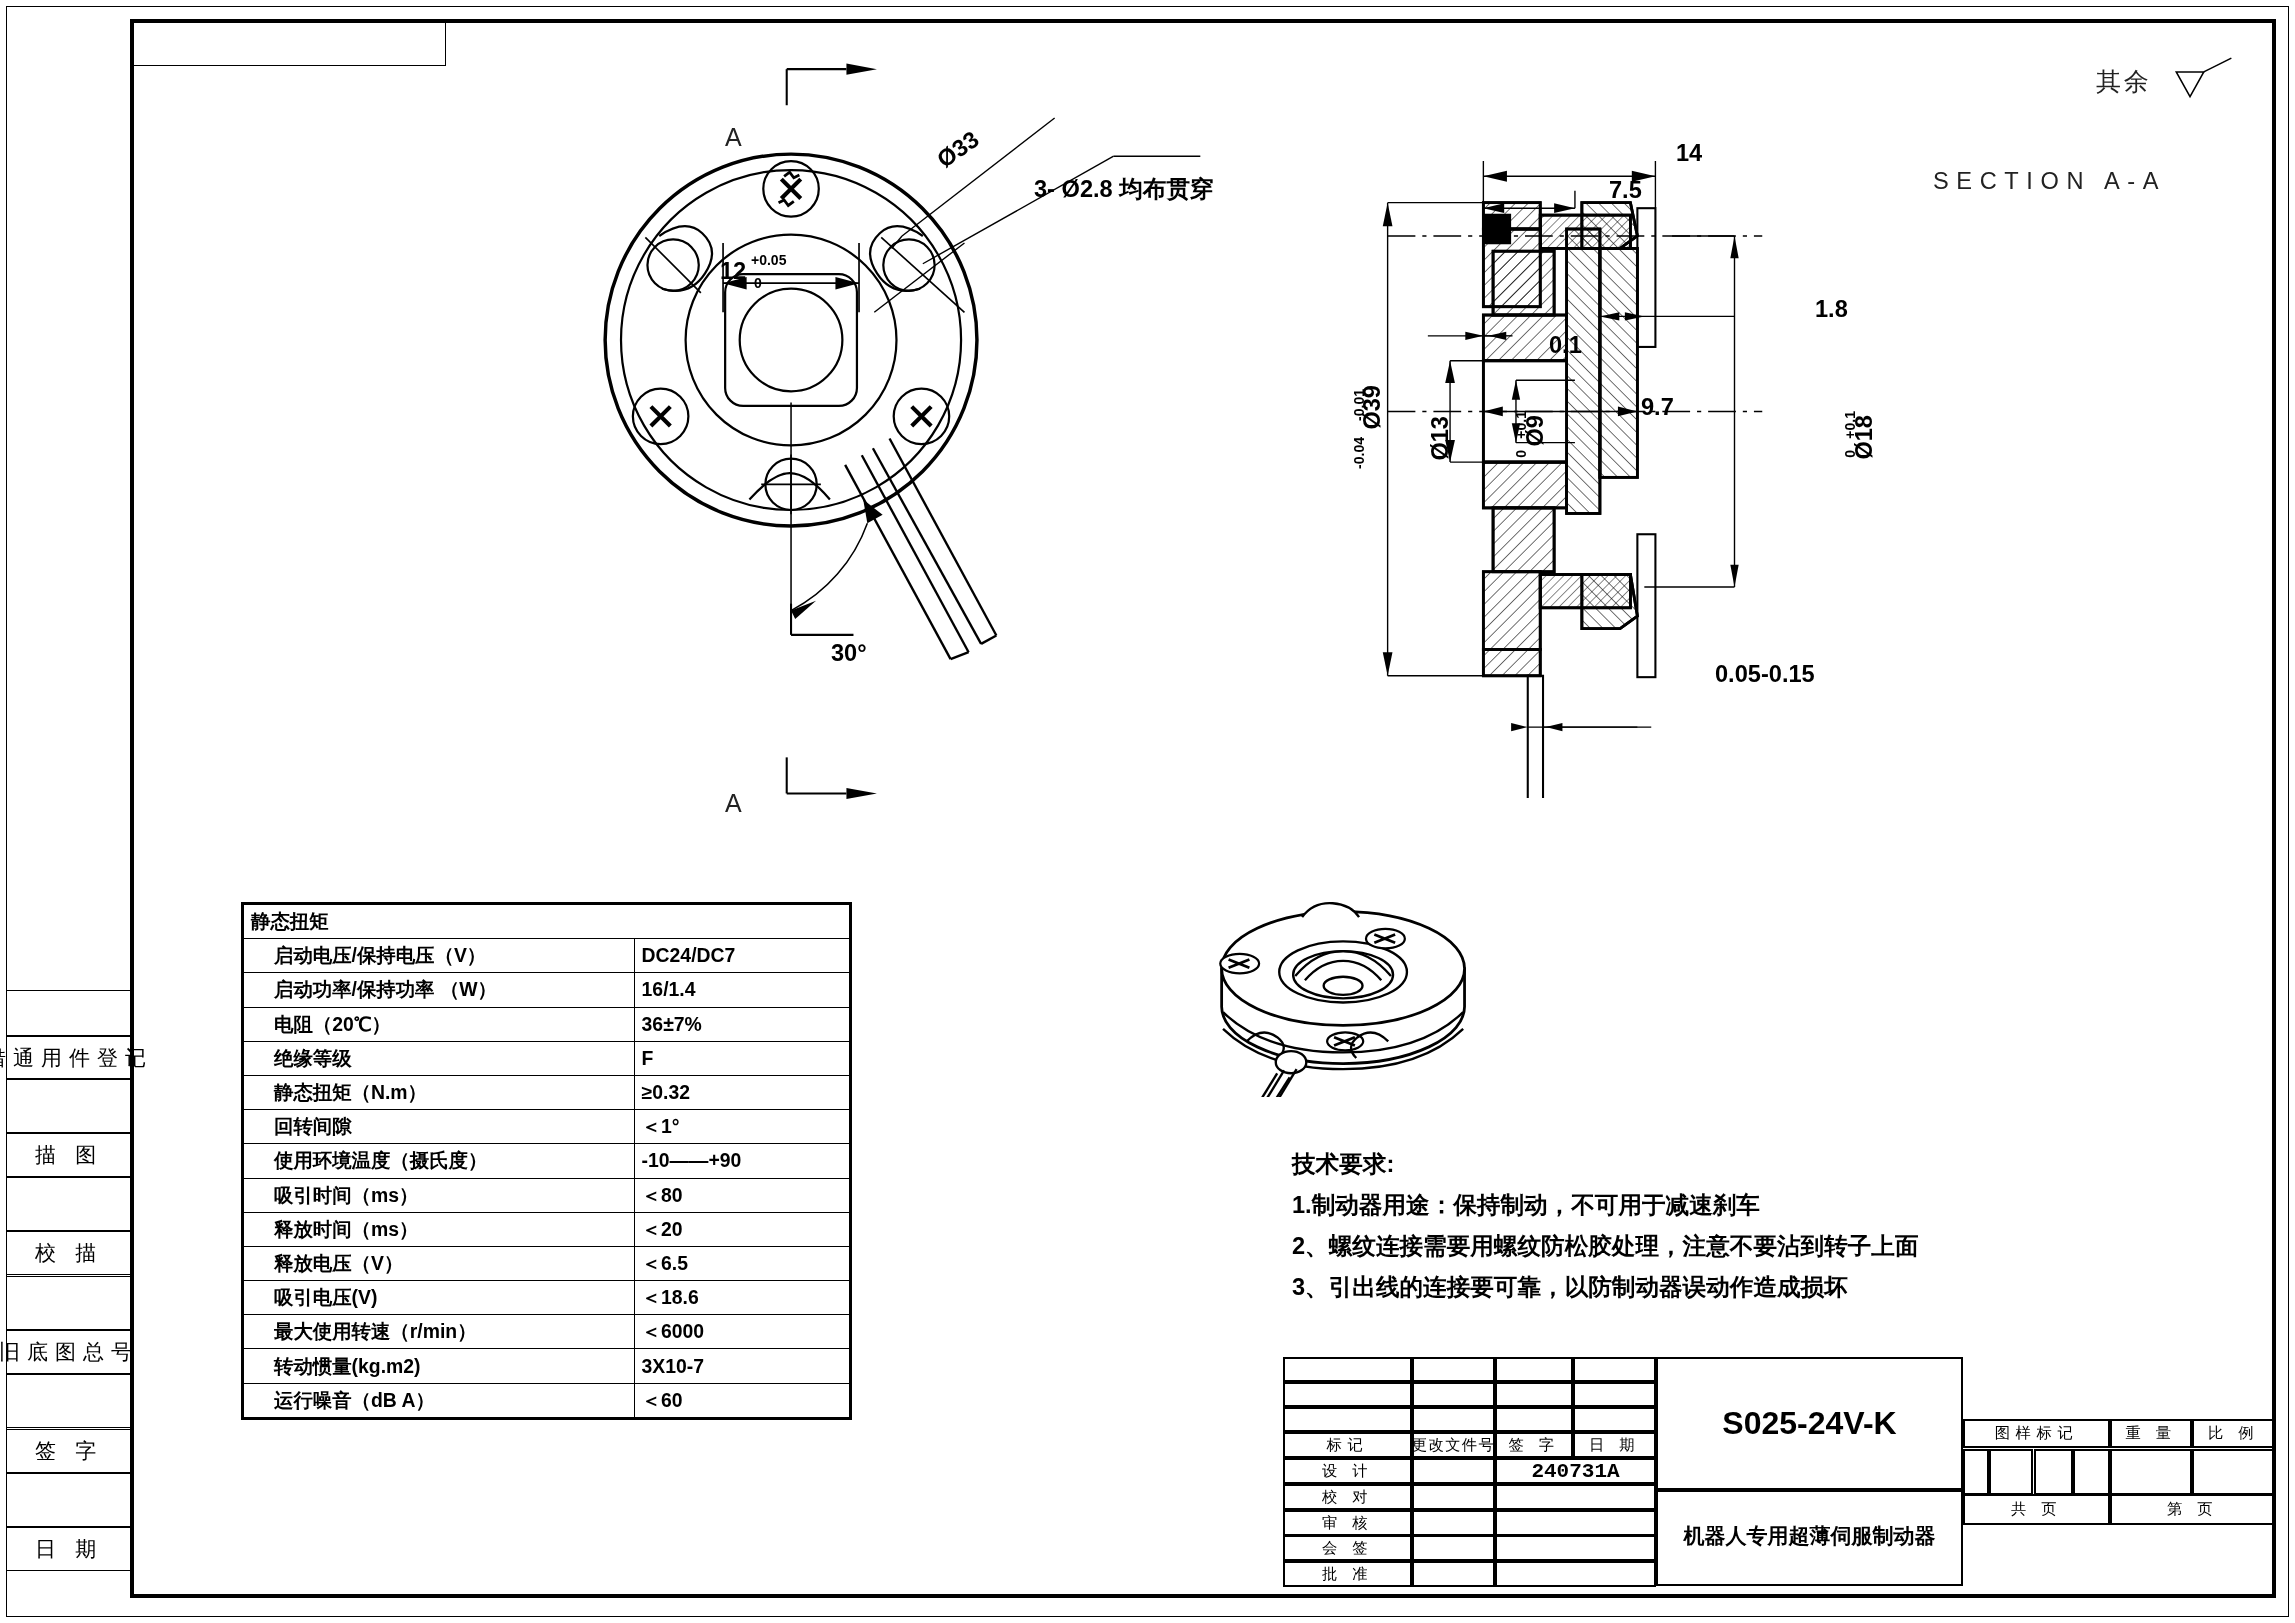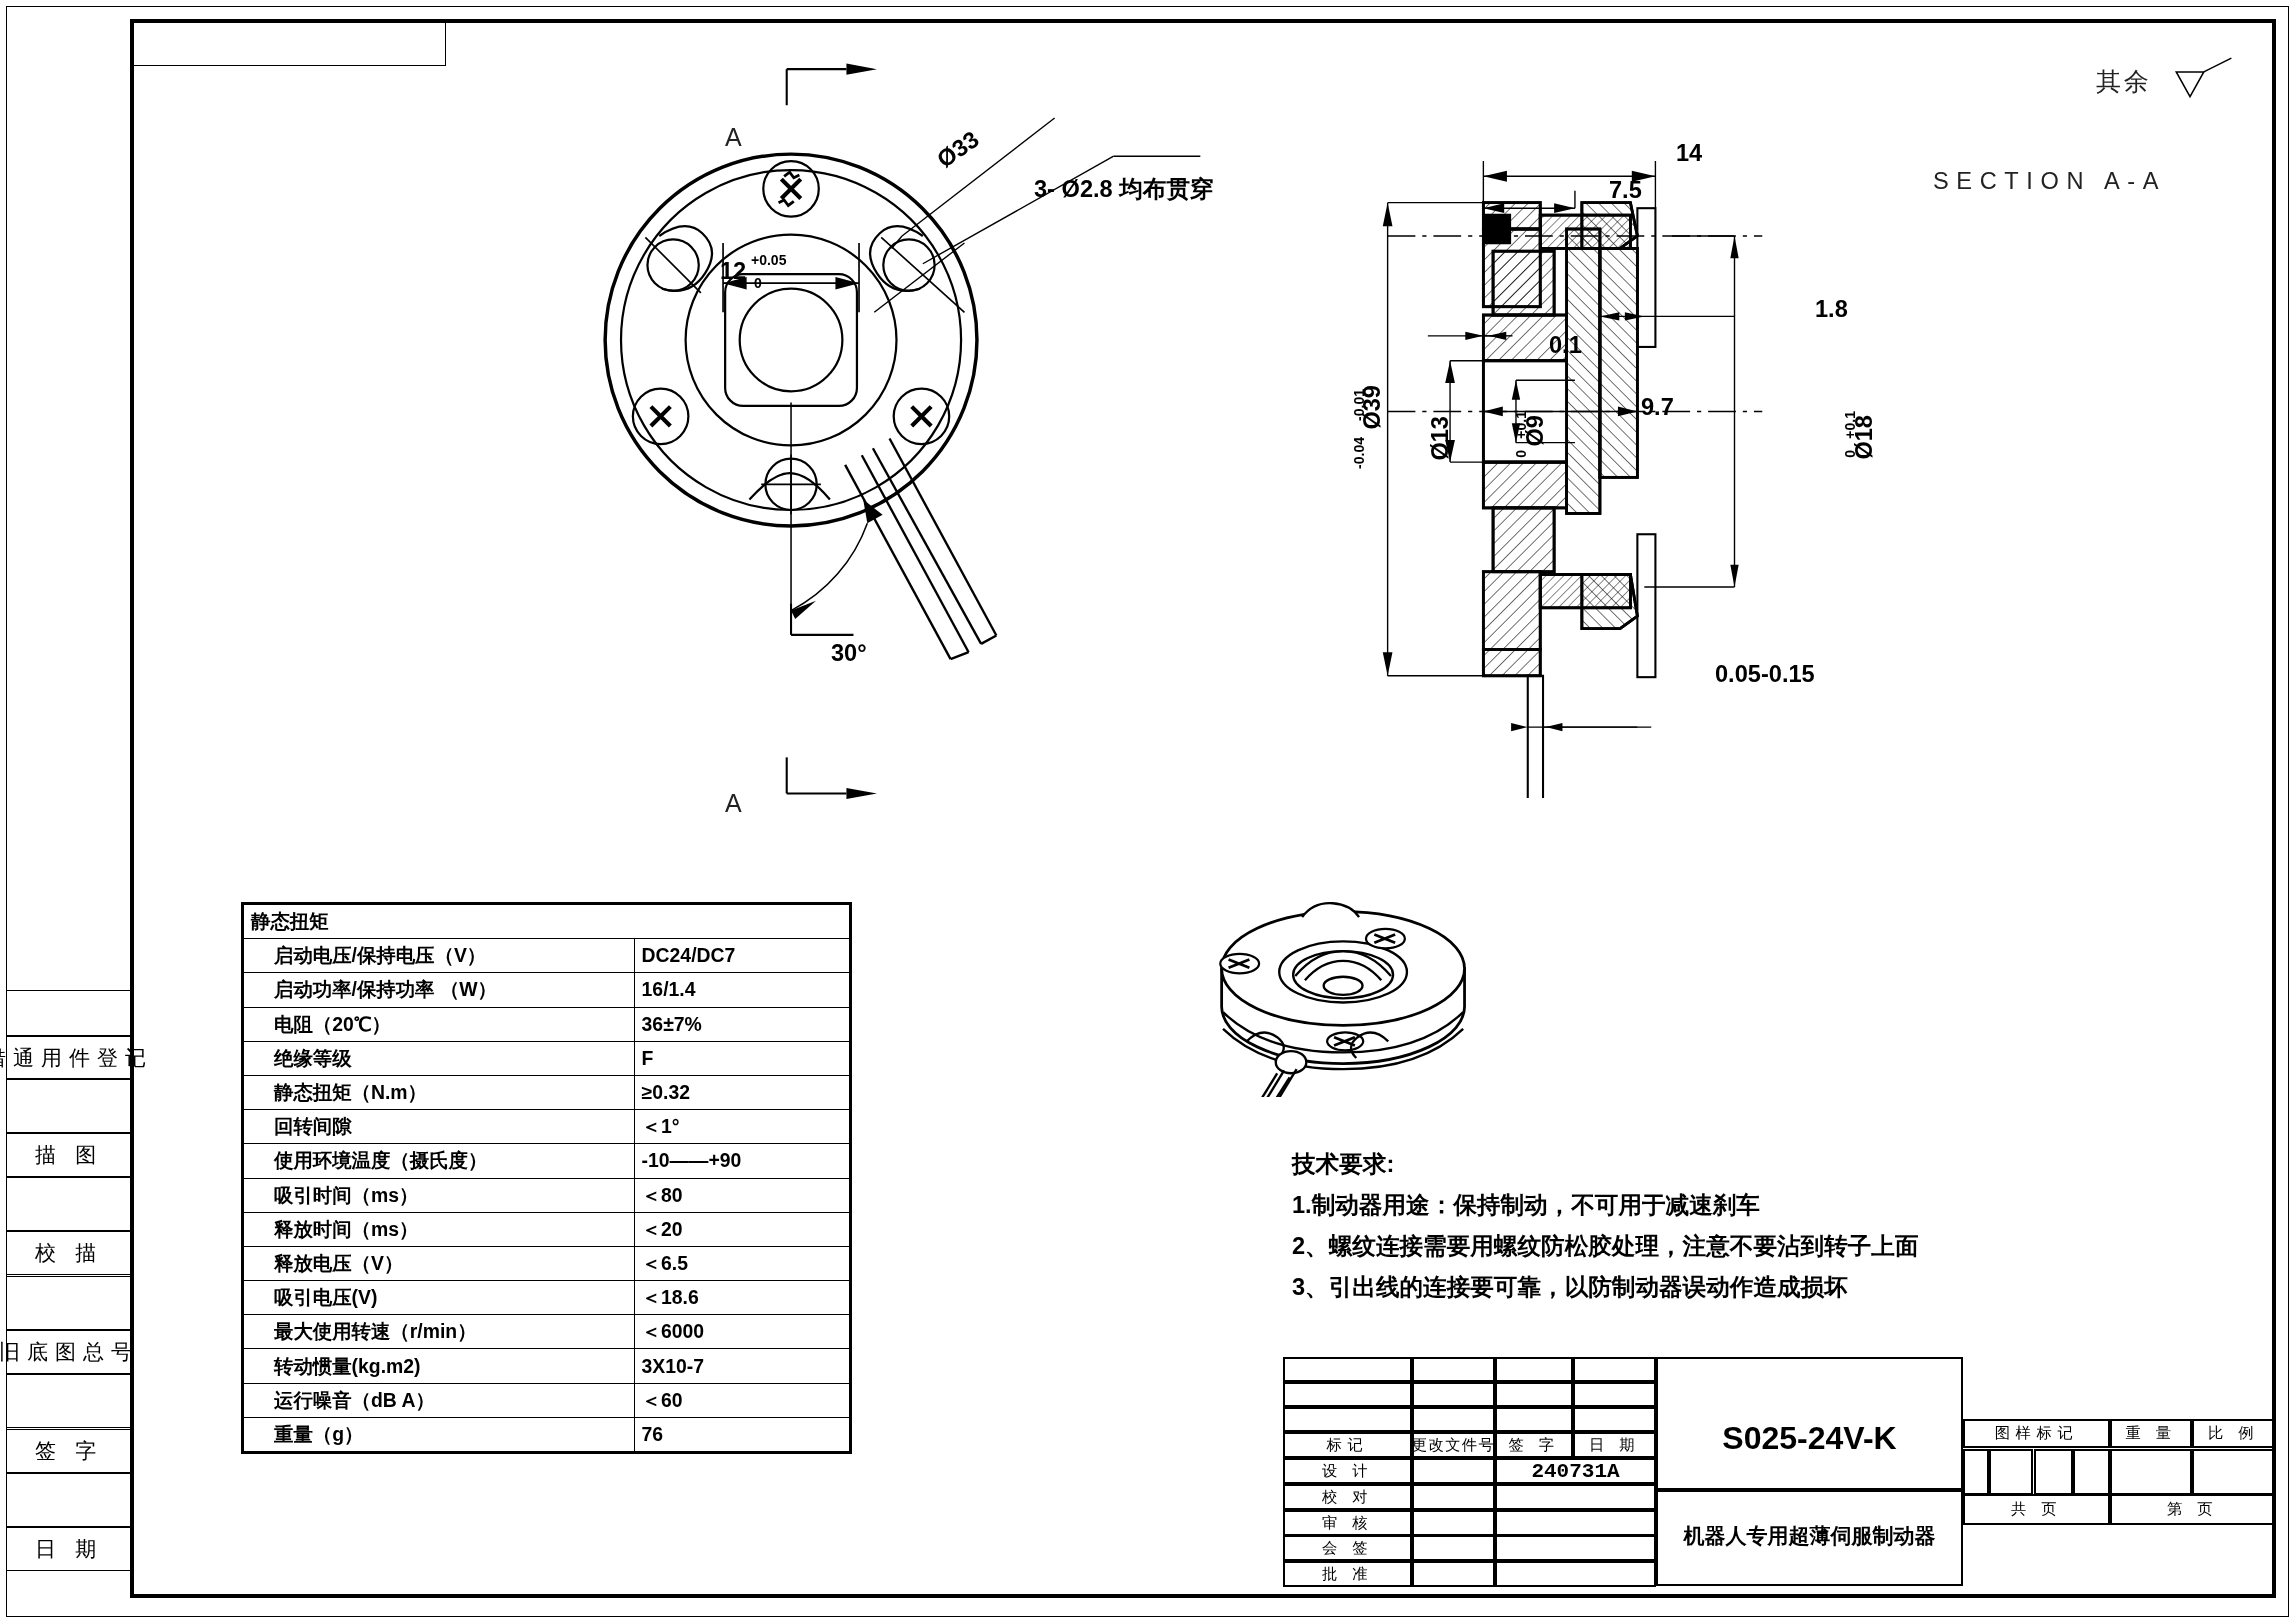--- a/index.html
+++ b/index.html
@@ -467,24 +467,20 @@
             <td class="val">＜6000</td>
           </tr>
           <tr>
             <td class="lbl">转动惯量(kg.m2)</td>
             <td class="val">3X10-7</td>
           </tr>
           <tr>
             <td class="lbl">运行噪音（dB A）</td>
             <td class="val">＜60</td>
           </tr>
-          <tr>
-            <td class="lbl">重量（g）</td>
-            <td class="val">76</td>
-          </tr>
         </tbody>
     </table>
   </div>
 
   <div id="tech">
     <div class="line">技术要求:</div>
     <div class="line">1.制动器用途：保持制动，不可用于减速刹车</div>
     <div class="line">2、螺纹连接需要用螺纹防松胶处理，注意不要沾到转子上面</div>
     <div class="line">3、引出线的连接要可靠，以防制动器误动作造成损坏</div>
   </div>
@@ -535,21 +531,21 @@
     <div class="tb" style="left:129px;top:178px;width:83px;height:26px;"></div>
     <div class="tb" style="left:212px;top:178px;width:161px;height:26px;"></div>
     <div class="txt tb-cjk" style="left:0;top:178px;width:129px;height:26px;">会 签</div>
 
     <div class="tb" style="left:0;top:204px;width:129px;height:26px;"></div>
     <div class="tb" style="left:129px;top:204px;width:83px;height:26px;"></div>
     <div class="tb" style="left:212px;top:204px;width:161px;height:26px;"></div>
     <div class="txt tb-cjk" style="left:0;top:204px;width:129px;height:26px;">批 准</div>
 
     <div class="tb" style="left:373px;top:0;width:307px;height:133px;"></div>
-    <div class="txt tb-bold" style="left:373px;top:0;width:307px;height:133px;font-size:32px;margin-top:15px;">S025-24V-K</div>
+    <div class="txt tb-bold" style="left:373px;top:0;width:307px;height:133px;font-size:32px;">S025-24V-K</div>
 
     <div class="tb" style="left:373px;top:133px;width:307px;height:96px;"></div>
     <div class="txt tb-bold" style="left:373px;top:158px;width:307px;height:42px;font-size:21px;">机器人专用超薄伺服制动器</div>
 
     <div class="tb" style="left:680px;top:62px;width:147px;height:29px;"></div>
     <div class="tb" style="left:827px;top:62px;width:82px;height:29px;"></div>
     <div class="tb" style="left:909px;top:62px;width:83px;height:29px;"></div>
     <div class="txt tb-cjk" style="left:680px;top:62px;width:147px;height:29px;">图样标记</div>
     <div class="txt tb-cjk" style="left:827px;top:62px;width:82px;height:29px;">重 量</div>
     <div class="txt tb-cjk" style="left:909px;top:62px;width:83px;height:29px;text-align:center;">比 例</div>

